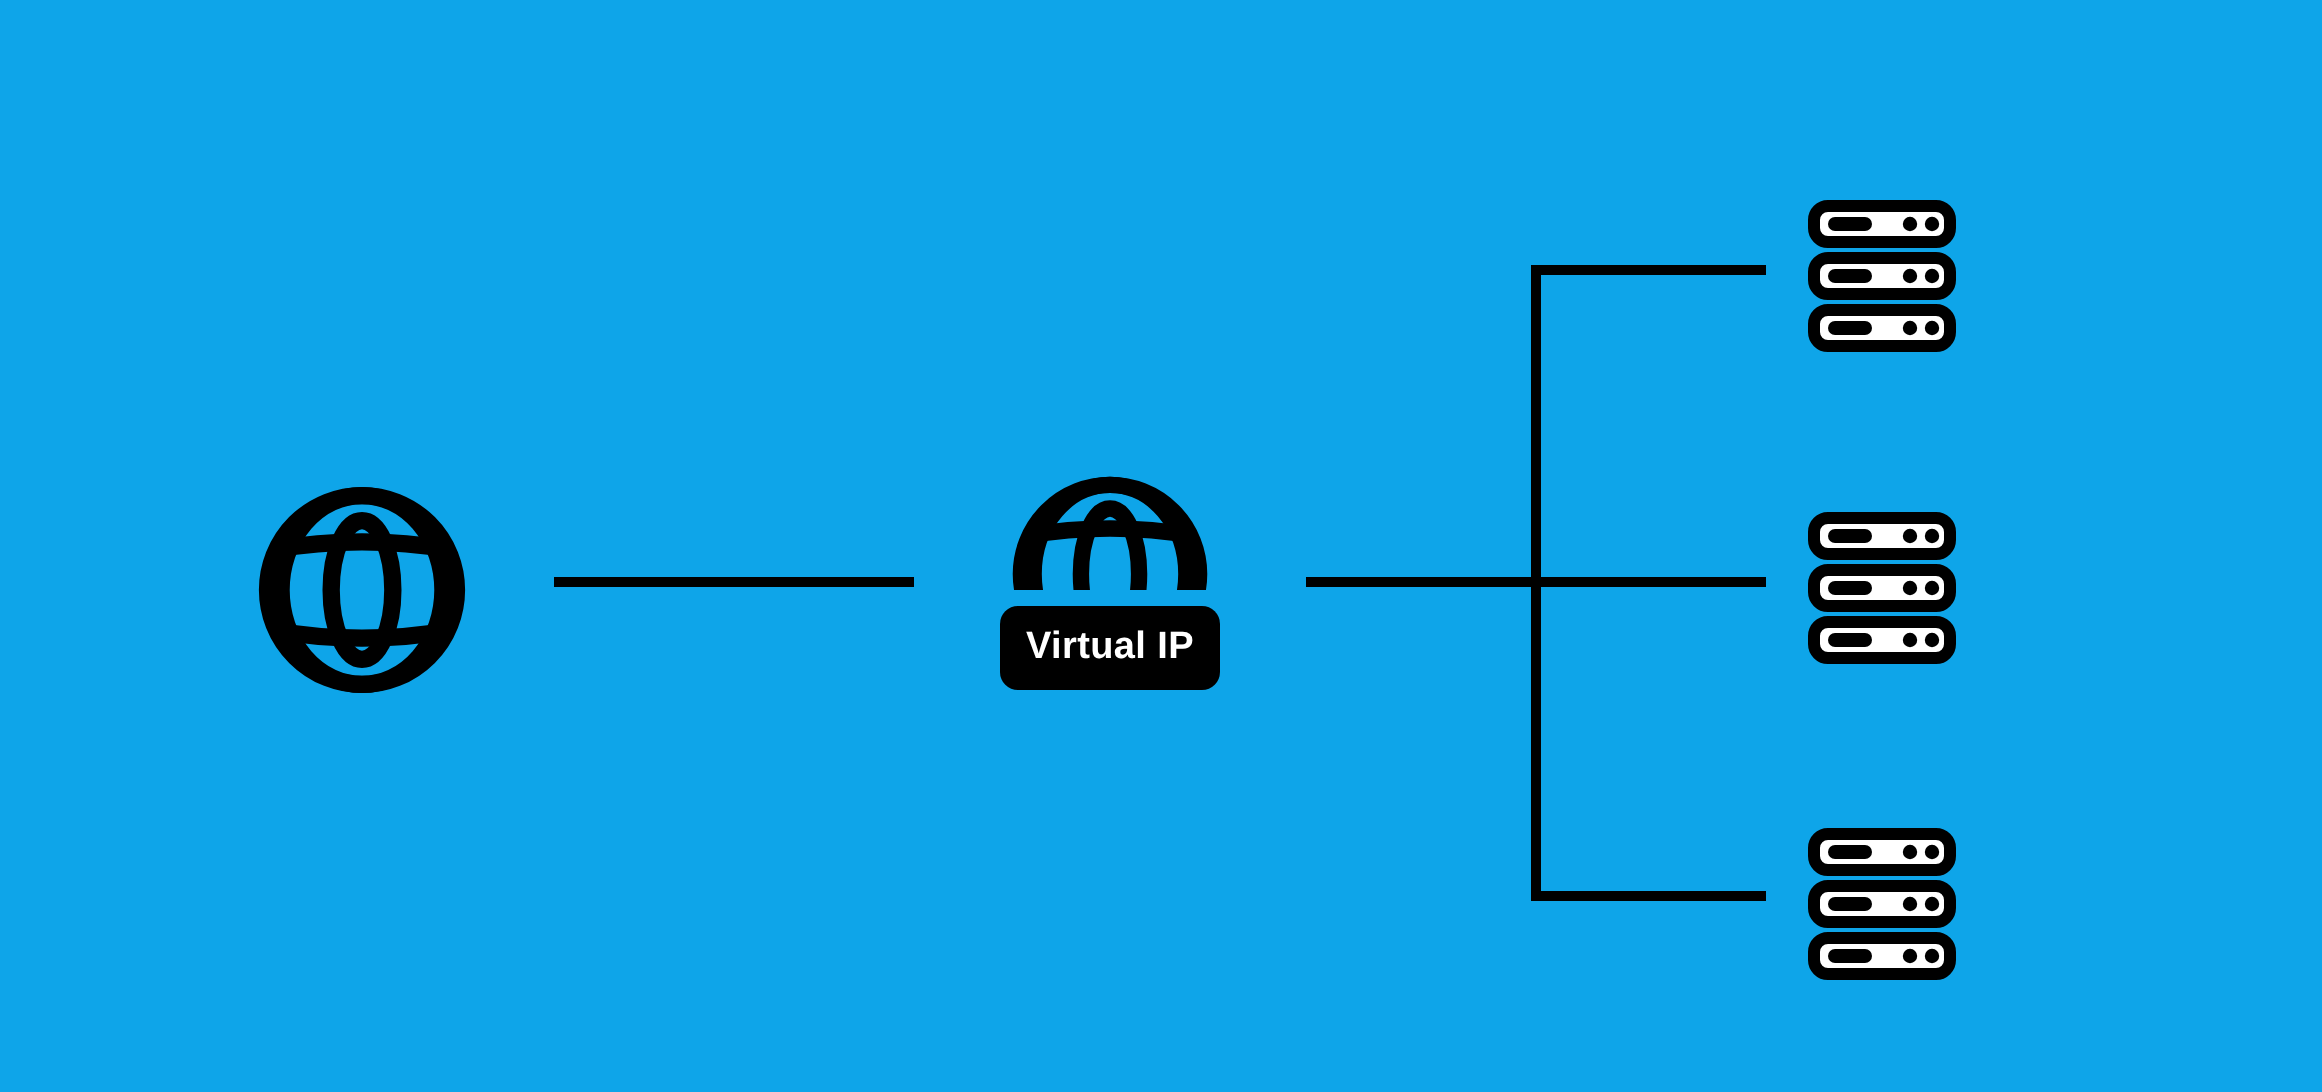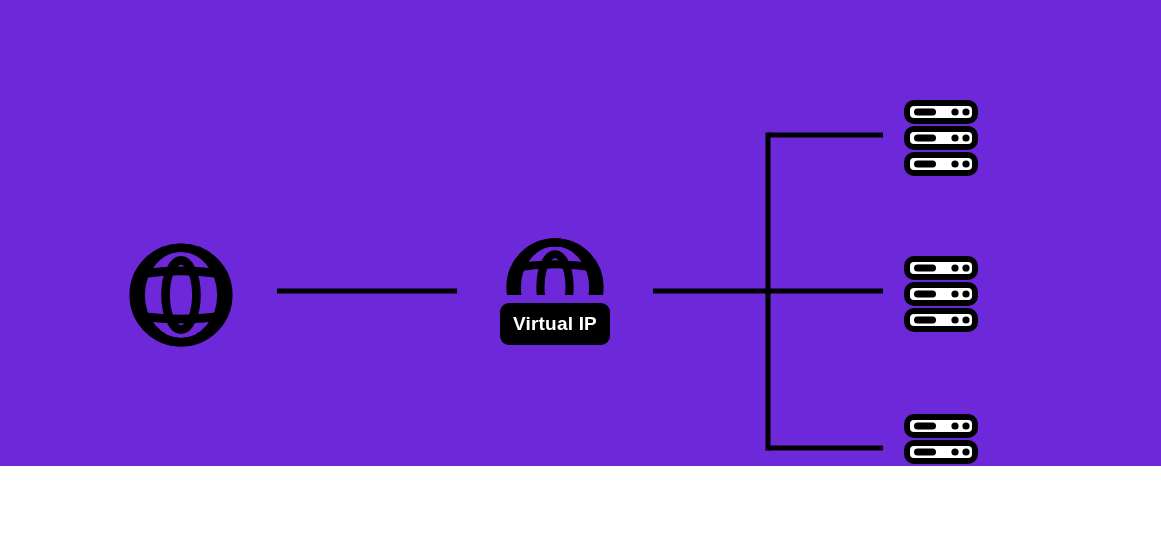--- a/index.html
+++ b/index.html
@@ -4,22 +4,22 @@
 <style>
   html, body {
     margin: 0;
     padding: 0;
     background: #ffffff;
     font-family: "Liberation Sans", sans-serif;
   }
   .canvas {
     position: relative;
     width: 1161px;
-    height: 466px;
-    background: #6d28d9;
+    height: 546px;
+    background: #0ea5e9;
     overflow: hidden;
   }
   .edges-svg {
     position: absolute;
     left: 0;
     top: 0;
     width: 1161px;
     height: 546px;
   }
   .node {

